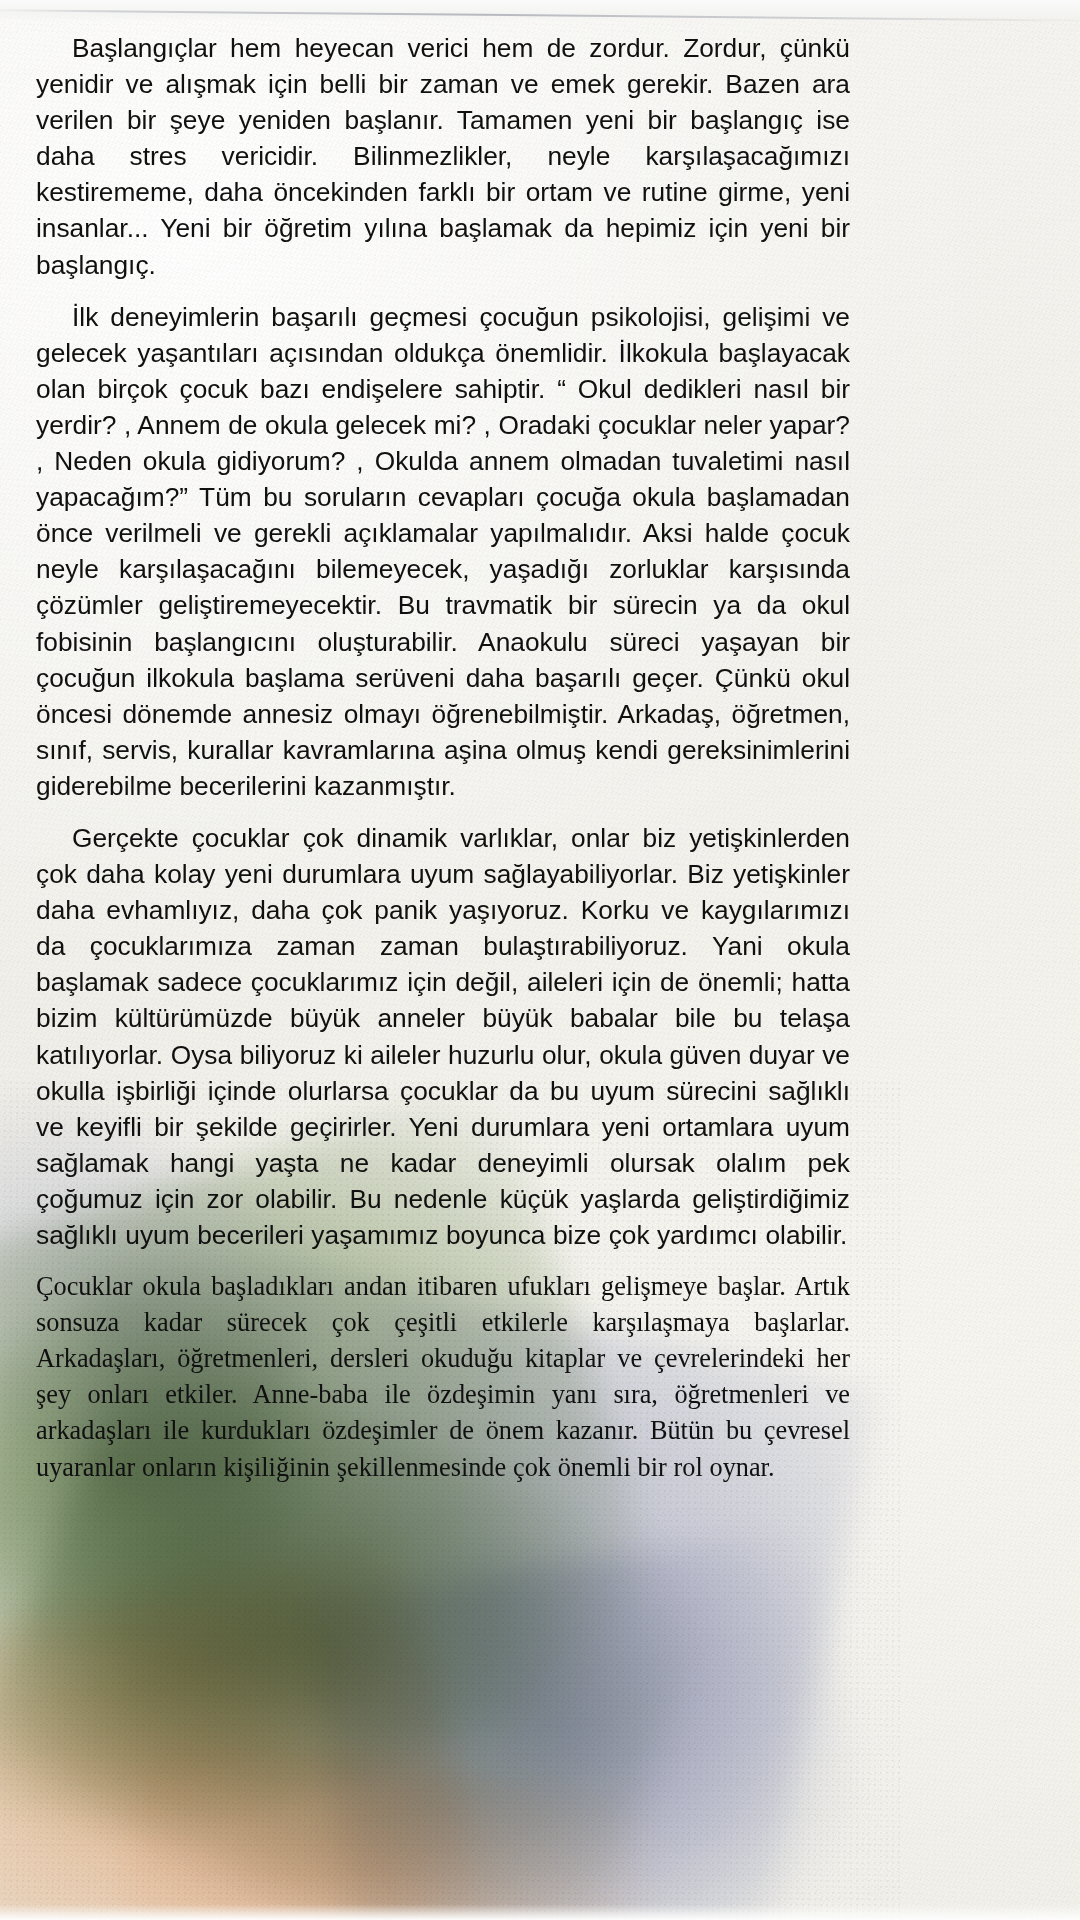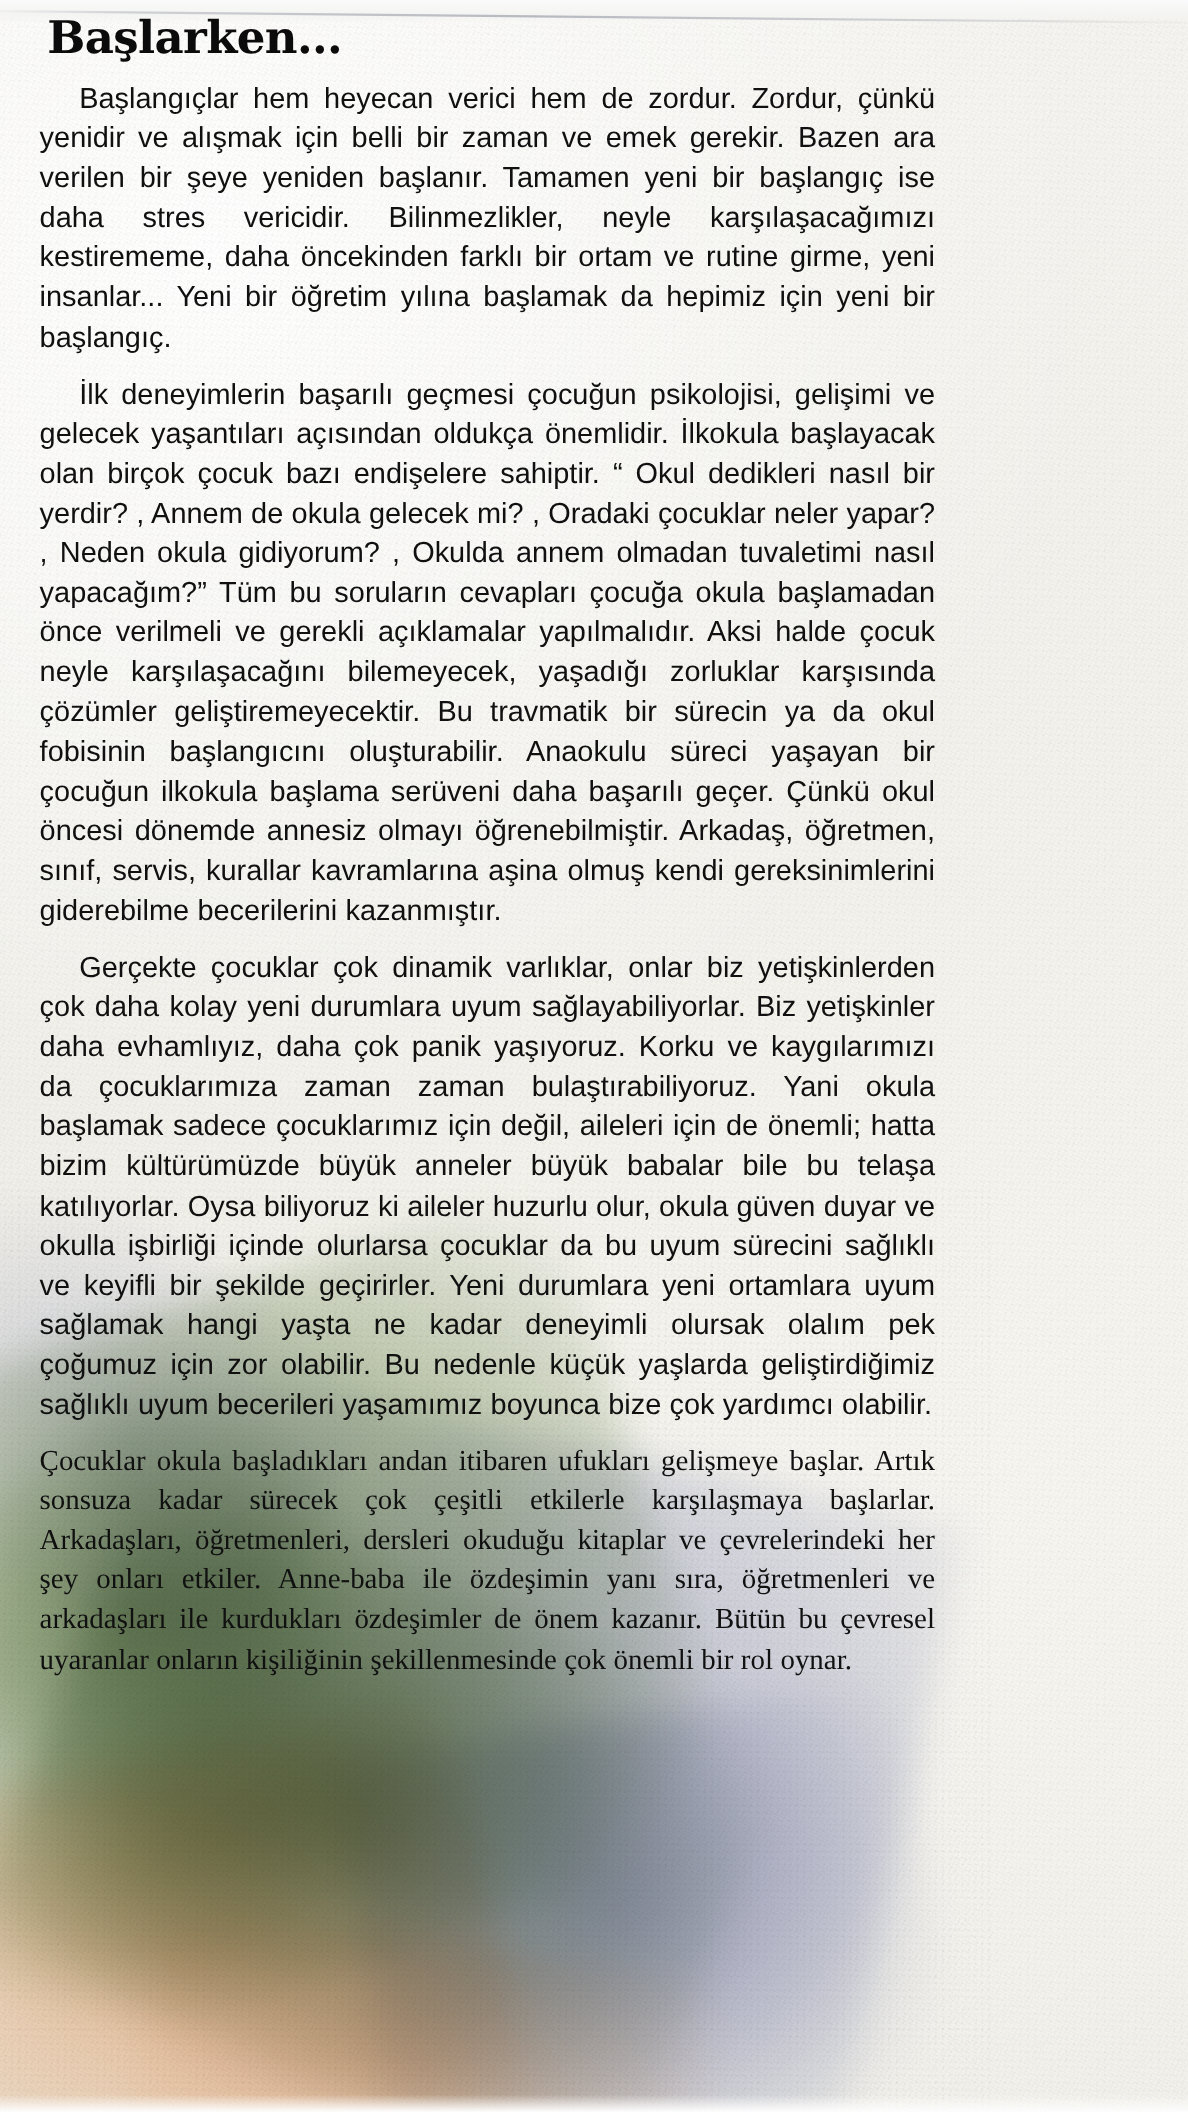--- a/index.html
+++ b/index.html
@@ -245,21 +245,20 @@
     <div class="blob blob-peach-b"></div>
     <div class="wash-grain"></div>
   </div>
 
   <div class="scan-edge-top"></div>
   <div class="scan-edge-line"></div>
   <div class="scan-edge-bottom"></div>
 
   <div class="content">
 
-    <h1 class="doc-title">Başlarken...</h1>
 
     <div class="body-copy">
       <p class="indent">Başlangıçlar hem heyecan verici hem de zordur. Zordur, çünkü yenidir ve alışmak için belli bir zaman ve emek gerekir. Bazen ara verilen bir şeye yeniden başlanır. Tamamen yeni bir başlangıç ise daha stres vericidir. Bilinmezlikler, neyle karşılaşacağımızı kestirememe, daha öncekinden farklı bir ortam ve rutine girme, yeni insanlar... Yeni bir öğretim yılına başlamak da hepimiz için yeni bir başlangıç.</p>
       <p class="indent">İlk deneyimlerin başarılı geçmesi çocuğun psikolojisi, gelişimi ve gelecek yaşantıları açısından oldukça önemlidir. İlkokula başlayacak olan birçok çocuk bazı endişelere sahiptir. “ Okul dedikleri nasıl bir yerdir? , Annem de okula gelecek mi? , Oradaki çocuklar neler yapar? , Neden okula gidiyorum? , Okulda annem olmadan tuvaletimi nasıl yapacağım?” Tüm bu soruların cevapları çocuğa okula başlamadan önce verilmeli ve gerekli açıklamalar yapılmalıdır. Aksi halde çocuk neyle karşılaşacağını bilemeyecek, yaşadığı zorluklar karşısında çözümler geliştiremeyecektir. Bu travmatik bir sürecin ya da okul fobisinin başlangıcını oluşturabilir. Anaokulu süreci yaşayan bir çocuğun ilkokula başlama serüveni daha başarılı geçer. Çünkü okul öncesi dönemde annesiz olmayı öğrenebilmiştir. Arkadaş, öğretmen, sınıf, servis, kurallar kavramlarına aşina olmuş kendi gereksinimlerini giderebilme becerilerini kazanmıştır.</p>
       <p class="indent">Gerçekte çocuklar çok dinamik varlıklar, onlar biz yetişkinlerden çok daha kolay yeni durumlara uyum sağlayabiliyorlar. Biz yetişkinler daha evhamlıyız, daha çok panik yaşıyoruz. Korku ve kaygılarımızı da çocuklarımıza zaman zaman bulaştırabiliyoruz. Yani okula başlamak sadece çocuklarımız için değil, aileleri için de önemli; hatta bizim kültürümüzde büyük anneler büyük babalar bile bu telaşa katılıyorlar. Oysa biliyoruz ki aileler huzurlu olur, okula güven duyar ve okulla işbirliği içinde olurlarsa çocuklar da bu uyum sürecini sağlıklı ve keyifli bir şekilde geçirirler. Yeni durumlara yeni ortamlara uyum sağlamak hangi yaşta ne kadar deneyimli olursak olalım pek çoğumuz için zor olabilir. Bu nedenle küçük yaşlarda geliştirdiğimiz sağlıklı uyum becerileri yaşamımız boyunca bize çok yardımcı olabilir.</p>
       <p class="flush">Çocuklar okula başladıkları andan itibaren ufukları gelişmeye başlar. Artık sonsuza kadar sürecek çok çeşitli etkilerle karşılaşmaya başlarlar. Arkadaşları, öğretmenleri, dersleri okuduğu kitaplar ve çevrelerindeki her şey onları etkiler. Anne-baba ile özdeşimin yanı sıra, öğretmenleri ve arkadaşları ile kurdukları özdeşimler de önem kazanır. Bütün bu çevresel uyaranlar onların kişiliğinin şekillenmesinde çok önemli bir rol oynar.</p>
     </div>
 
   </div>
 

